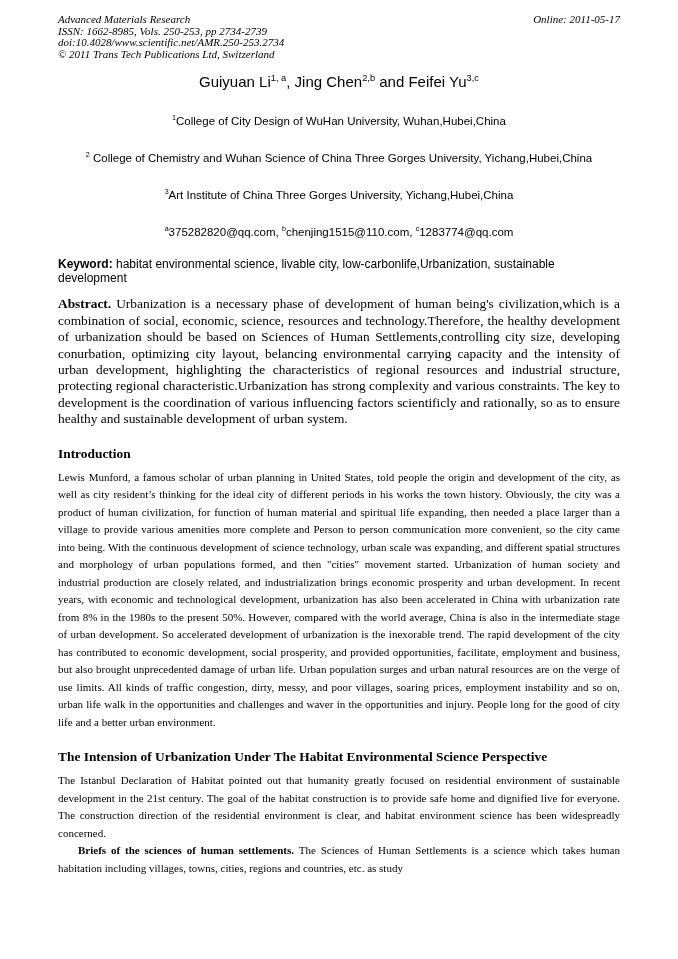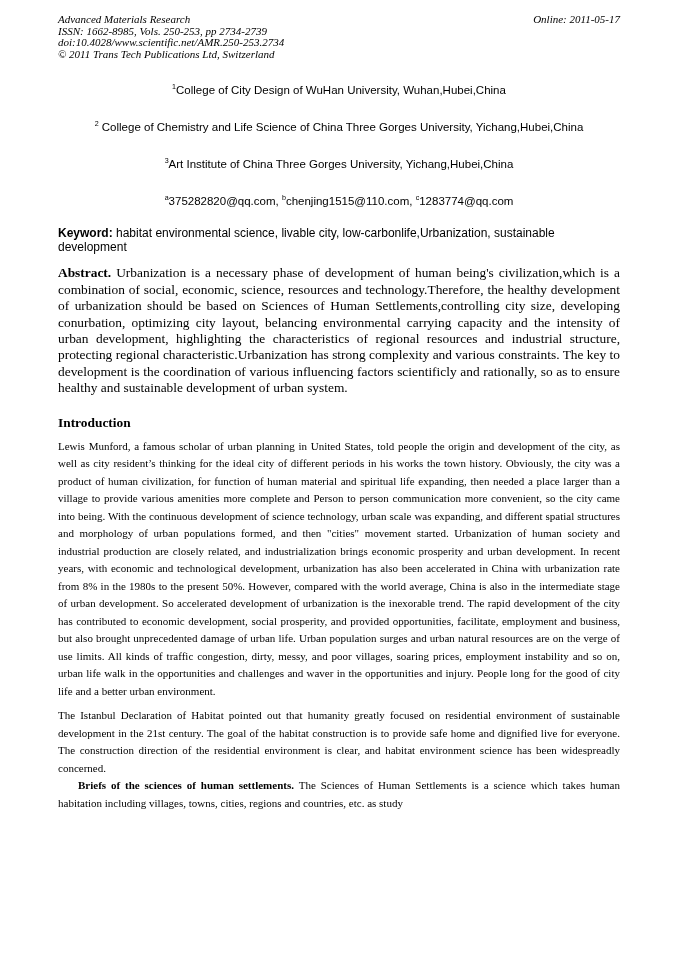--- a/index.html
+++ b/index.html
@@ -97,31 +97,33 @@
     <div class="left">
       <div>Advanced Materials Research</div>
       <div>ISSN: 1662-8985, Vols. 250-253, pp 2734-2739</div>
       <div>doi:10.4028/www.scientific.net/AMR.250-253.2734</div>
       <div>© 2011 Trans Tech Publications Ltd, Switzerland</div>
     </div>
     <div class="right">Online: 2011-05-17</div>
   </div>
 
 
+  <div class="authors"><span>Guiyuan Li</span><sup>1, a</sup><span>, Jing Chen</span><sup>2,b</sup><span> and Feifei Yu</span><sup>3,c</sup></div>
 
   <div class="affil"><sup>1</sup><span>College of City Design of WuHan University, Wuhan,Hubei,China</span></div>
-  <div class="affil"><sup>2</sup><span> College of Chemistry and Life Science of China Three Gorges University, Yichang,Hubei,China</span></div>
+  <div class="affil"><sup>2</sup><span> College of Chemistry and Wuhan Science of China Three Gorges University, Yichang,Hubei,China</span></div>
   <div class="affil"><sup>3</sup><span>Art Institute of China Three Gorges University, Yichang,Hubei,China</span></div>
 
   <div class="emails"><sup>a</sup><span>375282820@qq.com, </span><sup>b</sup><span>chenjing1515@110.com, </span><sup>c</sup><span>1283774@qq.com</span></div>
 
   <div class="keywords"><b>Keyword:</b><span> habitat environmental science, livable city, low-carbonlife,Urbanization, sustainable development</span></div>
 
   <p class="abstract"><b>Abstract.</b><span> Urbanization is a necessary phase of development of human being's civilization,which is a combination of social, economic, science, resources and technology.Therefore, the healthy development of urbanization should be based on Sciences of Human Settlements,controlling city size, developing conurbation, optimizing city layout, belancing environmental carrying capacity and the intensity of urban development, highlighting the characteristics of regional resources and industrial structure, protecting regional characteristic.Urbanization has strong complexity and various constraints. The key to development is the coordination of various influencing factors scientificly and rationally, so as to ensure healthy and sustainable development of urban system.</span></p>
 
   <h2>Introduction</h2>
   <p class="body-par">Lewis Munford, a famous scholar of urban planning in United States, told people the origin and development of the city, as well as city resident’s thinking for the ideal city of different periods in his works the town history. Obviously, the city was a product of human civilization, for function of human material and spiritual life expanding, then needed a place larger than a village to provide various amenities more complete and Person to person communication more convenient, so the city came into being. With the continuous development of science technology, urban scale was expanding, and different spatial structures and morphology of urban populations formed, and then "cities" movement started. Urbanization of human society and industrial production are closely related, and industrialization brings economic prosperity and urban development. In recent years, with economic and technological development, urbanization has also been accelerated in China with urbanization rate from 8% in the 1980s to the present 50%. However, compared with the world average, China is also in the intermediate stage of urban development. So accelerated development of urbanization is the inexorable trend. The rapid development of the city has contributed to economic development, social prosperity, and provided opportunities, facilitate, employment and business, but also brought unprecedented damage of urban life. Urban population surges and urban natural resources are on the verge of use limits. All kinds of traffic congestion, dirty, messy, and poor villages, soaring prices, employment instability and so on, urban life walk in the opportunities and challenges and waver in the opportunities and injury. People long for the good of city life and a better urban environment.</p>
 
+  <h2>The Intension of Urbanization  Under The Habitat Environmental Science Perspective</h2>
   <p class="body-par">The Istanbul Declaration of Habitat pointed out that humanity greatly focused on residential environment of sustainable development in the 21st century. The goal of the habitat construction is to provide safe home and  dignified live for everyone. The construction direction of the residential environment is clear, and habitat environment science has been widespreadly concerned.</p>
 
   <p class="body-par flush indent"><b>Briefs of the sciences of human settlements.</b><span> The Sciences of Human Settlements is a science which takes human habitation including villages, towns, cities, regions and countries, etc. as study</span></p>
 
 </div>
 
 </body></html>

